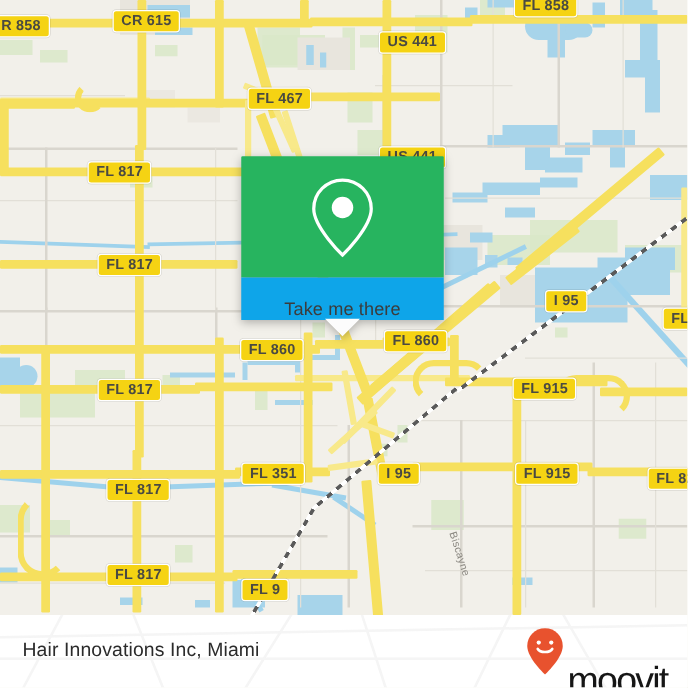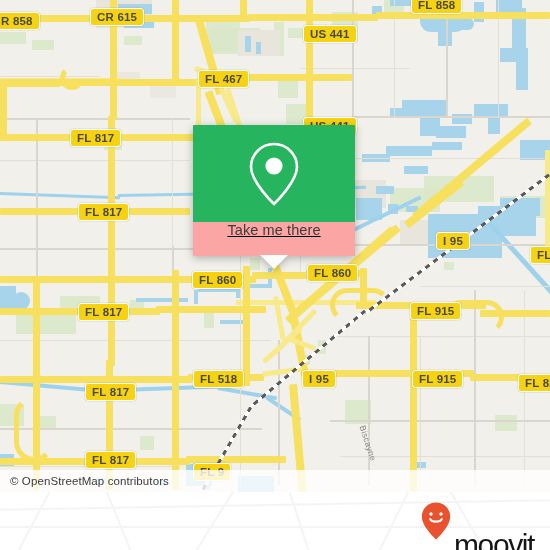--- a/index.html
+++ b/index.html
@@ -53,22 +53,22 @@
             box-shadow:0 0 0 .6px rgba(0,0,0,.10); letter-spacing:.2px; }
 
   .streetlbl { position:absolute; color:#8a8780; font-size:8.5px;
                white-space:nowrap; transform-origin:0 0; letter-spacing:.3px; }
 
   
   #popup { position:absolute; left:193px; top:125px; width:162px;
            filter:drop-shadow(0 2px 4px rgba(0,0,0,.28)); }
   #popup-top { background:#27b45f; height:97px; position:relative;
                border-radius:1px 1px 0 0; }
-  #popup-bot { background:#fca5a5; height:34px; position:relative;
-               display:flex; align-items:flex-start; justify-content:center;text-decoration:underline; }
+  #popup-bot { background:#0ea5e9; height:34px; position:relative;
+               display:flex; align-items:flex-end; justify-content:center; }
   #popup-label { color:#3c3c3c; font-size:14.5px; letter-spacing:.1px; }
   #popup-tail { position:absolute; left:50%; bottom:-13px; margin-left:-14px;
                 width:0; height:0; border-left:14px solid transparent;
                 border-right:14px solid transparent; border-top:14px solid #fcfcfc; }
   #pin-svg { position:absolute; left:50%; top:50%;
              transform:translate(-50%,-50%); }
 
   
   #attrib { position:absolute; left:0; bottom:0; width:100%; height:22px;
             background:rgba(255,255,255,.80); display:flex; align-items:center; }
@@ -317,21 +317,21 @@
         <div class="shield" style="left: 198px; top: 70px;">FL 467</div>
         <div class="shield" style="left: 70px; top: 129px;">FL 817</div>
         <div class="shield" style="left: 303px; top: 117px;">US 441</div>
         <div class="shield" style="left: 78px; top: 203px;">FL 817</div>
         <div class="shield" style="left: 436px; top: 232px;">I 95</div>
         <div class="shield" style="left: 530px; top: 246px;">FL 9</div>
         <div class="shield" style="left: 192px; top: 271px;">FL 860</div>
         <div class="shield" style="left: 307px; top: 264px;">FL 860</div>
         <div class="shield" style="left: 78px; top: 303px;">FL 817</div>
         <div class="shield" style="left: 410px; top: 302px;">FL 915</div>
-        <div class="shield" style="left: 193px; top: 370px;">FL 518</div>
+        <div class="shield" style="left: 193px; top: 370px;">FL 351</div>
         <div class="shield" style="left: 302px; top: 370px;">I 95</div>
         <div class="shield" style="left: 412px; top: 370px;">FL 915</div>
         <div class="shield" style="left: 518px; top: 374px;">FL 82</div>
         <div class="shield" style="left: 85px; top: 383px;">FL 817</div>
         <div class="shield" style="left: 85px; top: 451px;">FL 817</div>
         <div class="shield" style="left: 193px; top: 463px;">FL 9</div>
       </div>
 
     <div id="streetlabel-layer">
         <div class="streetlbl" style="left: 367px; top: 424px; transform: rotate(72deg);">Biscayne</div>
@@ -343,37 +343,35 @@
           <path d="M27 3 C14.3 3 4 13.3 4 26 C4 41 27 63 27 63 C27 63 50 41 50 26 C50 13.3 39.7 3 27 3 Z" fill="none" stroke="#ffffff" stroke-width="2.6"></path>
           <circle cx="27" cy="25" r="8.6" fill="#ffffff"></circle>
         </svg>
       </div>
       <div id="popup-bot">
         <span id="popup-label">Take me there</span>
         <div id="popup-tail"></div>
       </div>
     </div>
 
-    <div id="attrib">
-      <span id="attrib-text">© OpenStreetMap contributors</span>
-    </div>
   </div>
 
   <div id="bottombar">
     <div id="bb-watermark">
       <div style="left:30px;top:-10px;width:2px;height:90px;transform:rotate(28deg);"></div>
       <div style="left:120px;top:-10px;width:2px;height:90px;transform:rotate(-22deg);"></div>
       <div style="left:210px;top:-10px;width:2px;height:90px;transform:rotate(32deg);"></div>
       <div style="left:300px;top:-10px;width:2px;height:90px;transform:rotate(-18deg);"></div>
       <div style="left:390px;top:-10px;width:2px;height:90px;transform:rotate(26deg);"></div>
       <div style="left:470px;top:-10px;width:2px;height:90px;transform:rotate(-30deg);"></div>
       <div style="left:0;top:34px;width:550px;height:1.5px;"></div>
       <div style="left:0;top:12px;width:550px;height:1.5px;transform:rotate(-1deg);"></div>
     </div>
 
+    <span id="place-name">Hair Innovations Inc, Miami</span>
 
     <div id="brand">
       <svg width="30" height="38" viewBox="0 0 30 38">
         <path d="M15 0.5 C7 0.5 0.8 6.7 0.8 14.7 C0.8 24.5 15 37.5 15 37.5 C15 37.5 29.2 24.5 29.2 14.7 C29.2 6.7 23 0.5 15 0.5 Z" fill="#e8522e"></path>
         <circle cx="10" cy="12" r="1.7" fill="#ffffff"></circle>
         <circle cx="20" cy="12" r="1.7" fill="#ffffff"></circle>
         <path d="M9.2 17.2 C11 20.4 19 20.4 20.8 17.2" fill="none" stroke="#ffffff" stroke-width="2.1" stroke-linecap="round"></path>
       </svg>
       <span id="brand-word">moovit</span>
     </div>

